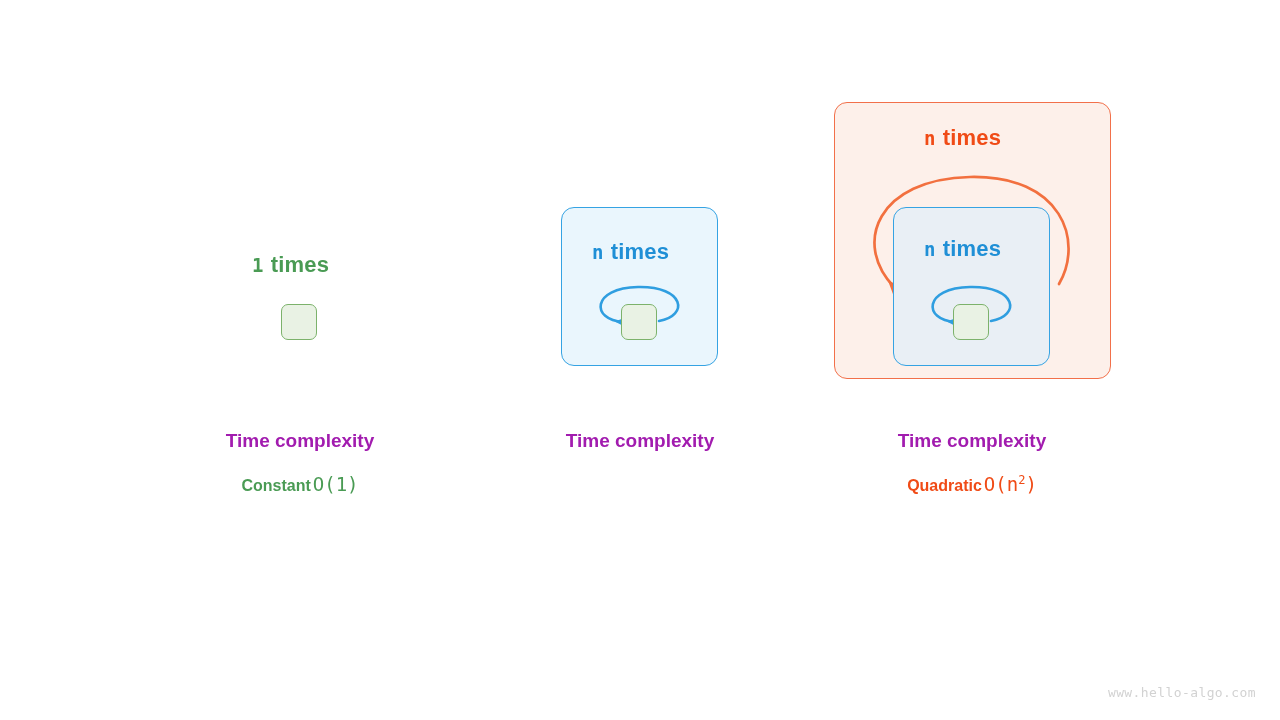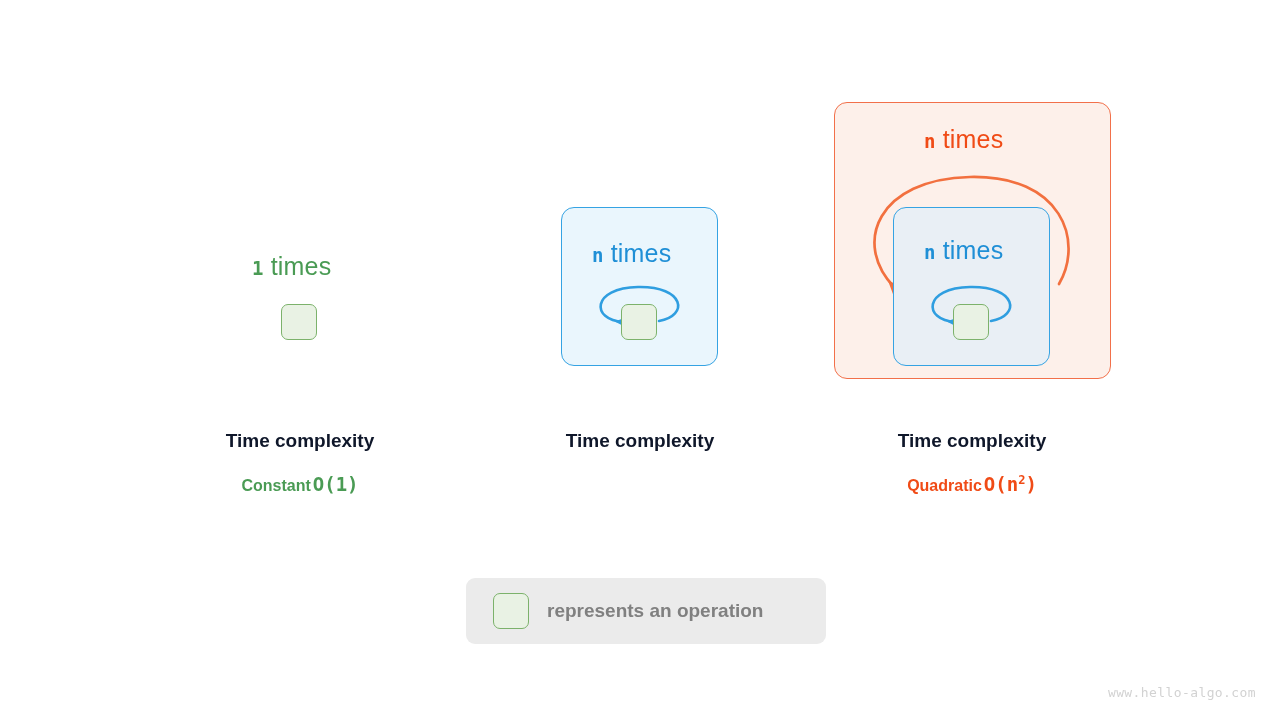--- a/index.html
+++ b/index.html
@@ -27,22 +27,22 @@
     align-items: baseline;
     gap: 7px;
   }
   .times-label .cnt {
     font-family: "DejaVu Sans Mono", "Liberation Mono", monospace;
     font-weight: 700;
     font-size: 19px;
   }
   .times-label .word {
     font-family: "Liberation Sans", sans-serif;
-    font-weight: 400;
-    font-size: 25px;
+    font-weight: 700;
+    font-size: 22px;
   }
   .c-green { color: #4a9b54; }
   .c-blue  { color: #1f8fd6; }
   .c-orange{ color: #f04b16; }
 
   
   .op-box {
     position: absolute;
     background: #e9f2e4;
     border: 1.6px solid #7cb26b;
@@ -70,38 +70,38 @@
   
   .caption {
     position: absolute;
     text-align: center;
     white-space: nowrap;
   }
   .caption .title {
     font-family: "Liberation Sans", sans-serif;
     font-weight: 700;
     font-size: 19px;
-    color: #0f172a;
+    color: #a21caf;
     display: block;
   }
   .caption .formula {
     display: block;
     margin-top: 21px;
     font-weight: 700;
     font-size: 20px;
     white-space: nowrap;
   }
   .caption .formula .word {
     font-family: "Liberation Sans", sans-serif;
     font-weight: 700;
     font-size: 16px;
   }
   .caption .formula .big-o {
     font-family: "DejaVu Sans Mono", "Liberation Mono", monospace;
-    font-weight: 700;
+    font-weight: 400;
     font-size: 19px;
     margin-left: 2px;
   }
   .caption .formula .big-o sup {
     font-size: 12px;
     vertical-align: super;
   }
 
   
   #legend {
@@ -220,20 +220,16 @@
 
   <div class="op-box" style="left:953px; top:304px; width:36px; height:36px;"></div>
 
   <div class="caption" style="left:822px; top:430px; width:300px;">
     <span class="title">Time complexity</span>
     <span class="formula c-orange">
       <span class="word">Quadratic</span><span class="big-o"><span>O(n</span><sup>2</sup><span>)</span></span>
     </span>
   </div>
 
-  <div id="legend">
-    <div class="lg-box"></div>
-    <div class="lg-text">represents an operation</div>
-  </div>
 
   <div id="watermark">www.hello-algo.com</div>
 
 </div>
 
 </body></html>

